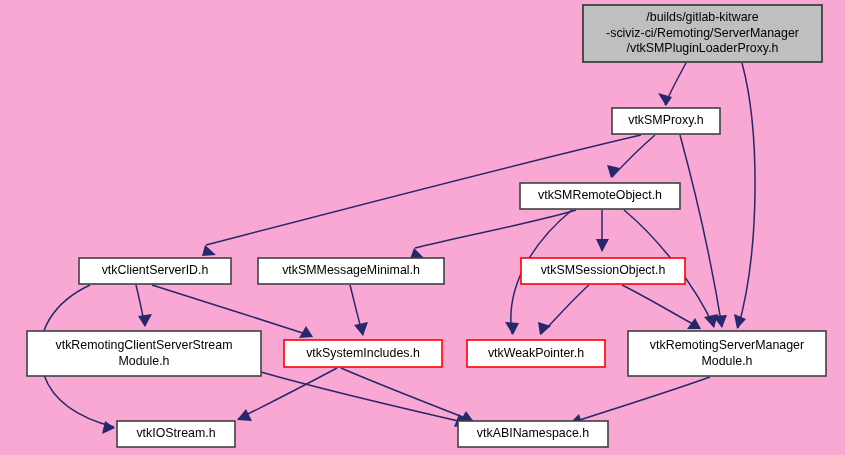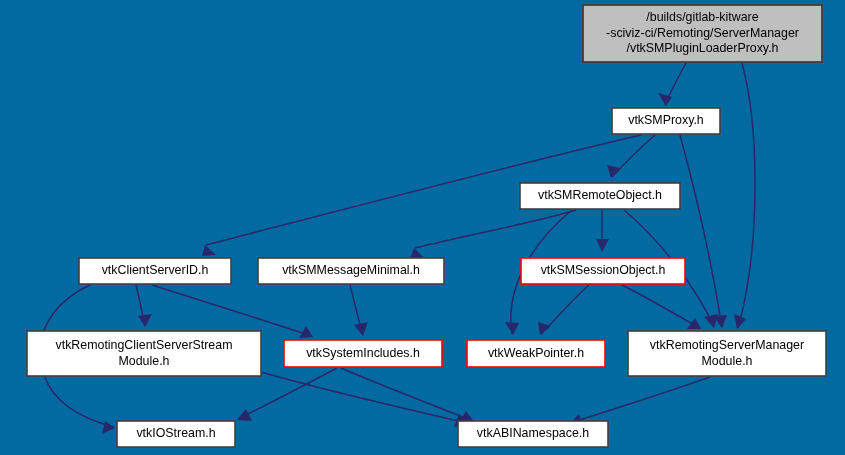--- a/index.html
+++ b/index.html
@@ -4,21 +4,21 @@
 <style>
   html, body {
     margin: 0;
     padding: 0;
     background: #ffffff;
   }
   #graph-root {
     position: relative;
     width: 845px;
     height: 455px;
-    background: #0369a1;
+    background: #f9a8d4;
     font-family: "Liberation Sans", sans-serif;
     overflow: hidden;
   }
   svg#graph-canvas {
     position: absolute;
     left: 0;
     top: 0;
     width: 845px;
     height: 455px;
   }

